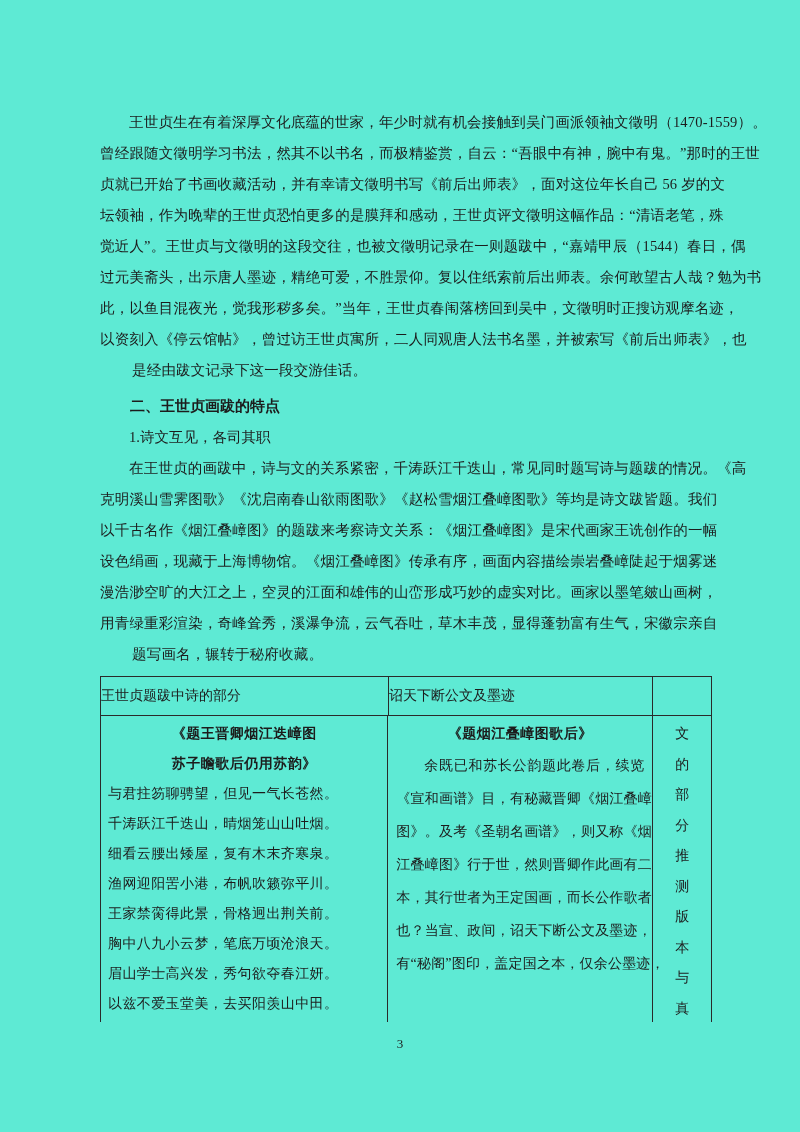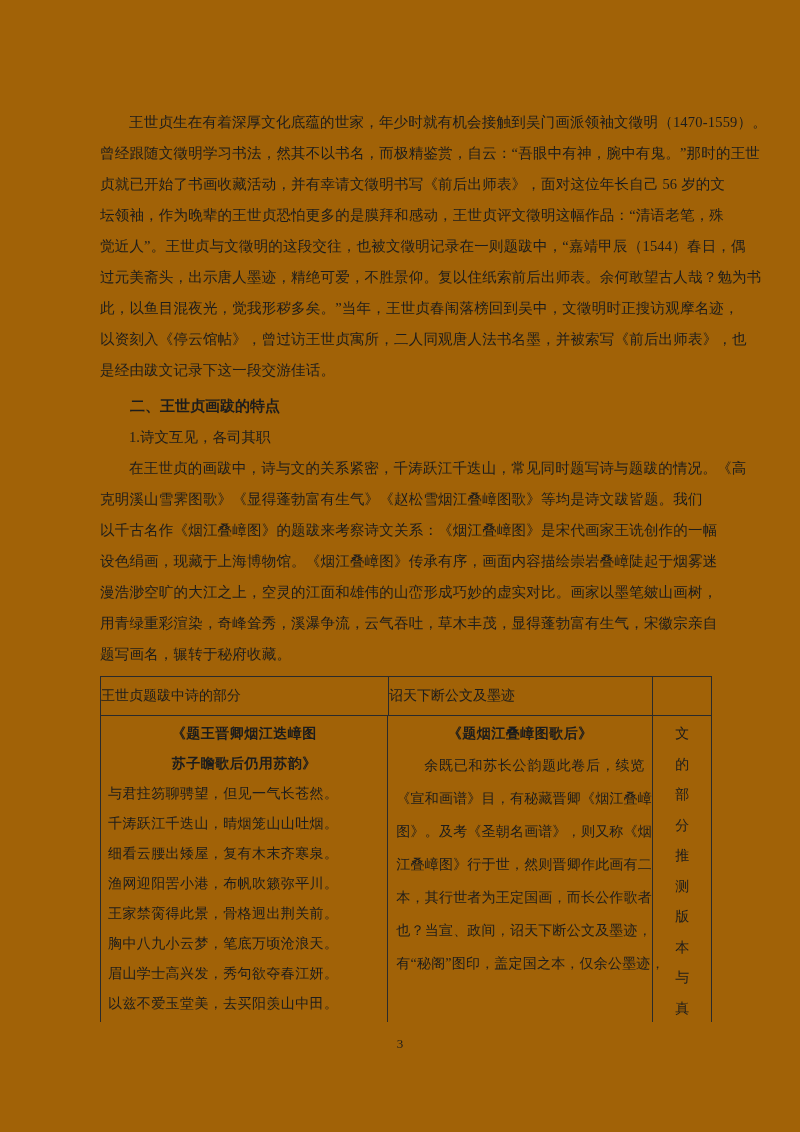--- a/index.html
+++ b/index.html
@@ -1,28 +1,28 @@
 <!DOCTYPE html>
 <html><head>
 <meta charset="utf-8">
 <style>
   html,body { margin:0; padding:0; background:#e8e8e8; }
   .page {
     position:relative; width:800px; height:1132px; margin:0 auto;
-    background:#a16207; color:#1c1c1c;
+    background:#5eead4; color:#1c1c1c;
     font-family:"Liberation Serif","DejaVu Serif",serif;
     overflow:hidden;
   }
   .content { position:absolute; left:100px; top:107px; width:600px; }
   .pline {
     font-size:14.5px; line-height:31px; letter-spacing:0.2px;
     text-align:justify; text-align-last:justify; white-space:nowrap;
   }
   .para .pline:first-child { text-indent:2em; }
-  .para .pline:last-child { text-align-last:left; }
+  .para .pline:last-child { text-align-last:left;margin-left:32px; }
   .h2 {
     font-weight:bold; font-size:15px; line-height:31px;
     text-indent:2em; margin-top:5px;
   }
   .sub { font-size:14.5px; line-height:31px; text-indent:2em; }
 
   .xtable {
     position:absolute; left:100px; top:676px; width:612px;
     border:1.5px solid #2a2a2a; border-bottom:none; box-sizing:border-box;
   }
@@ -77,21 +77,21 @@
         <div class="pline">以资刻入《停云馆帖》，曾过访王世贞寓所，二人同观唐人法书名墨，并被索写《前后出师表》，也</div>
         <div class="pline">是经由跋文记录下这一段交游佳话。</div>
       </div>
 
     <div class="h2">二、王世贞画跋的特点</div>
 
     <div class="sub">1.诗文互见，各司其职</div>
 
     <div class="para">
         <div class="pline">在王世贞的画跋中，诗与文的关系紧密，千涛跃江千迭山，常见同时题写诗与题跋的情况。《高</div>
-        <div class="pline">克明溪山雪霁图歌》《显得蓬勃富有生气》《赵松雪烟江叠嶂图歌》等均是诗文跋皆题。我们</div>
+        <div class="pline">克明溪山雪霁图歌》《沈启南春山欲雨图歌》《赵松雪烟江叠嶂图歌》等均是诗文跋皆题。我们</div>
         <div class="pline">以千古名作《烟江叠嶂图》的题跋来考察诗文关系：《烟江叠嶂图》是宋代画家王诜创作的一幅</div>
         <div class="pline">设色绢画，现藏于上海博物馆。《烟江叠嶂图》传承有序，画面内容描绘崇岩叠嶂陡起于烟雾迷</div>
         <div class="pline">漫浩渺空旷的大江之上，空灵的江面和雄伟的山峦形成巧妙的虚实对比。画家以墨笔皴山画树，</div>
         <div class="pline">用青绿重彩渲染，奇峰耸秀，溪瀑争流，云气吞吐，草木丰茂，显得蓬勃富有生气，宋徽宗亲自</div>
         <div class="pline">题写画名，辗转于秘府收藏。</div>
       </div>
 
   </div>
 
   <div class="xtable">

